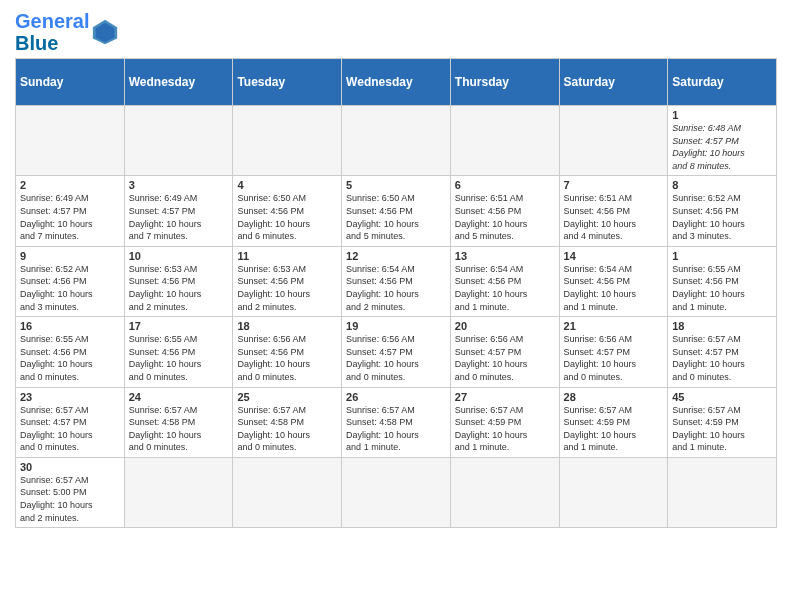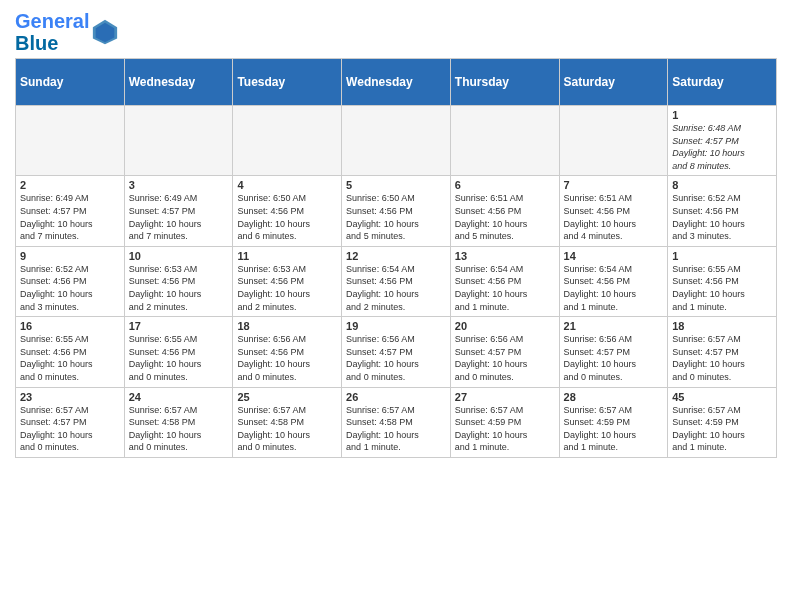--- a/index.html
+++ b/index.html
@@ -327,14 +327,29 @@
 and 1 minute.</div>
         </td>
         <td>
           <span class="day-num">45</span>
           <div class="day-info" style="white-space: pre-line;">Sunrise: 6:57 AM
 Sunset: 4:59 PM
 Daylight: 10 hours
 and 1 minute.</div>
         </td>
       </tr>
+      <tr>
+        <td>
+          <span class="day-num">30</span>
+          <div class="day-info" style="white-space: pre-line;">Sunrise: 6:57 AM
+Sunset: 5:00 PM
+Daylight: 10 hours
+and 2 minutes.</div>
+        </td>
+        <td class="empty"></td>
+        <td class="empty"></td>
+        <td class="empty"></td>
+        <td class="empty"></td>
+        <td class="empty"></td>
+        <td class="empty"></td>
+      </tr>
     </tbody>
 </table>
 
 </body></html>

